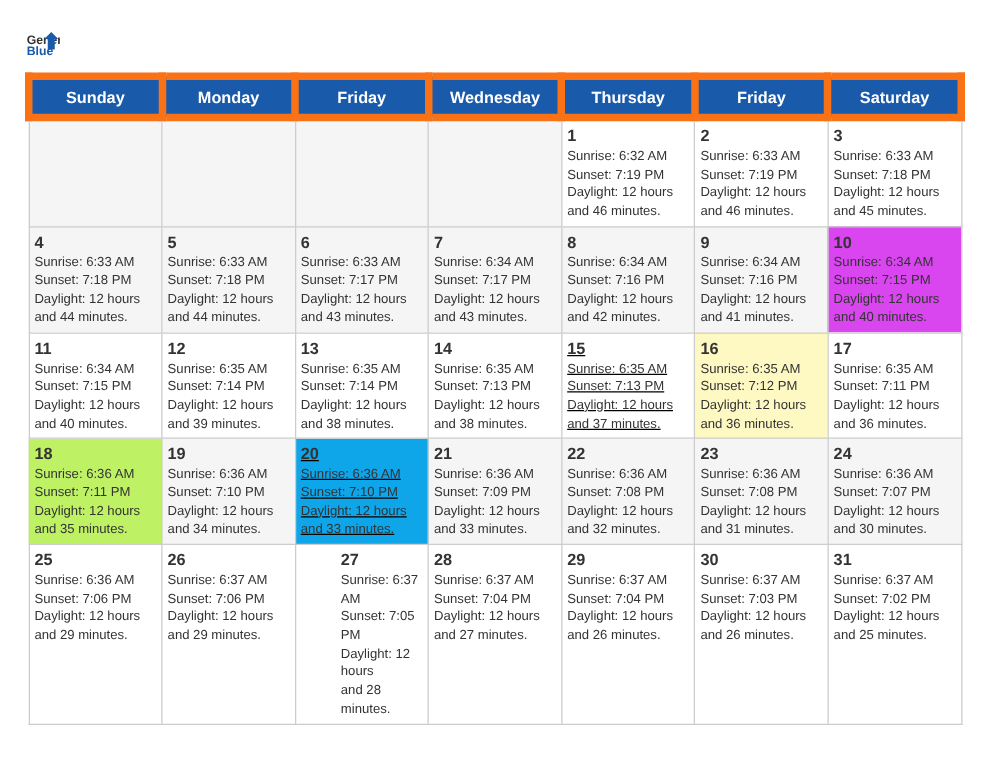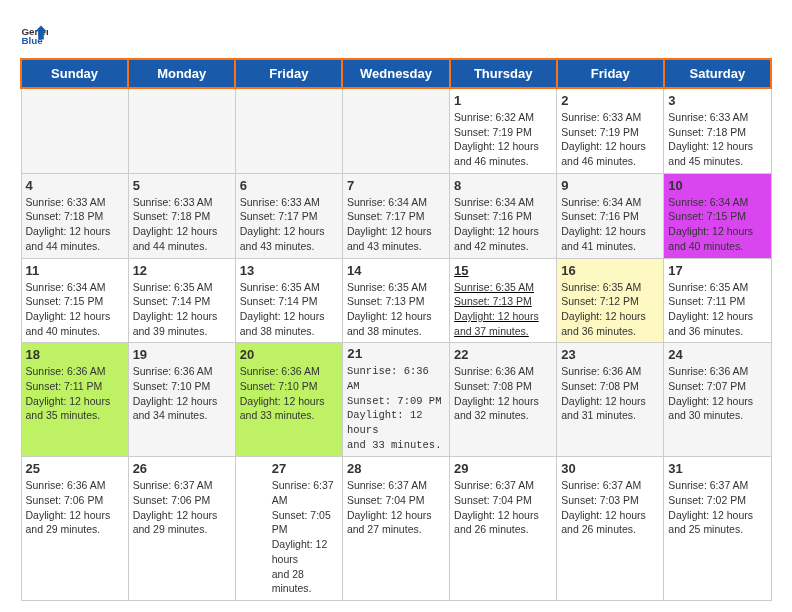--- a/index.html
+++ b/index.html
@@ -41,21 +41,21 @@
       width: 100%;
       border-collapse: collapse;
       font-size: 11px;
     }
     .calendar-table th {
       background-color: #1a5aab;
       color: #fff;
       text-align: center;
       padding: 6px 4px;
       font-size: 13px;
-      border: 2px solid #f97316;
+      border: 6px solid #f97316;
     }
     .calendar-table td {
       border: 1px solid #ccc;
       vertical-align: top;
       padding: 4px;
       width: calc(100% / 7);
       min-height: 80px;
       background: #fff;
     }
     .calendar-table tr:nth-child(odd) td {
@@ -246,28 +246,28 @@
 Daylight: 12 hours
 and 35 minutes.</div>
         </td>
         <td style="background: rgb(245, 245, 245);">
           <div class="day-number">19</div>
           <div class="day-info" style="white-space: pre-line;">Sunrise: 6:36 AM
 Sunset: 7:10 PM
 Daylight: 12 hours
 and 34 minutes.</div>
         </td>
-        <td style="background: #bef264;">
+        <td style="background: #0ea5e9; text-decoration: underline;">
           <div class="day-number">20</div>
           <div class="day-info" style="white-space: pre-line;">Sunrise: 6:36 AM
 Sunset: 7:10 PM
 Daylight: 12 hours
 and 33 minutes.</div>
         </td>
-        <td style="background: rgb(245, 245, 245); font-family: Liberation Mono, monospace;">
+        <td style="background: rgb(245, 245, 245);">
           <div class="day-number">21</div>
           <div class="day-info" style="white-space: pre-line;">Sunrise: 6:36 AM
 Sunset: 7:09 PM
 Daylight: 12 hours
 and 33 minutes.</div>
         </td>
         <td style="background: rgb(245, 245, 245);">
           <div class="day-number">22</div>
           <div class="day-info" style="white-space: pre-line;">Sunrise: 6:36 AM
 Sunset: 7:08 PM

